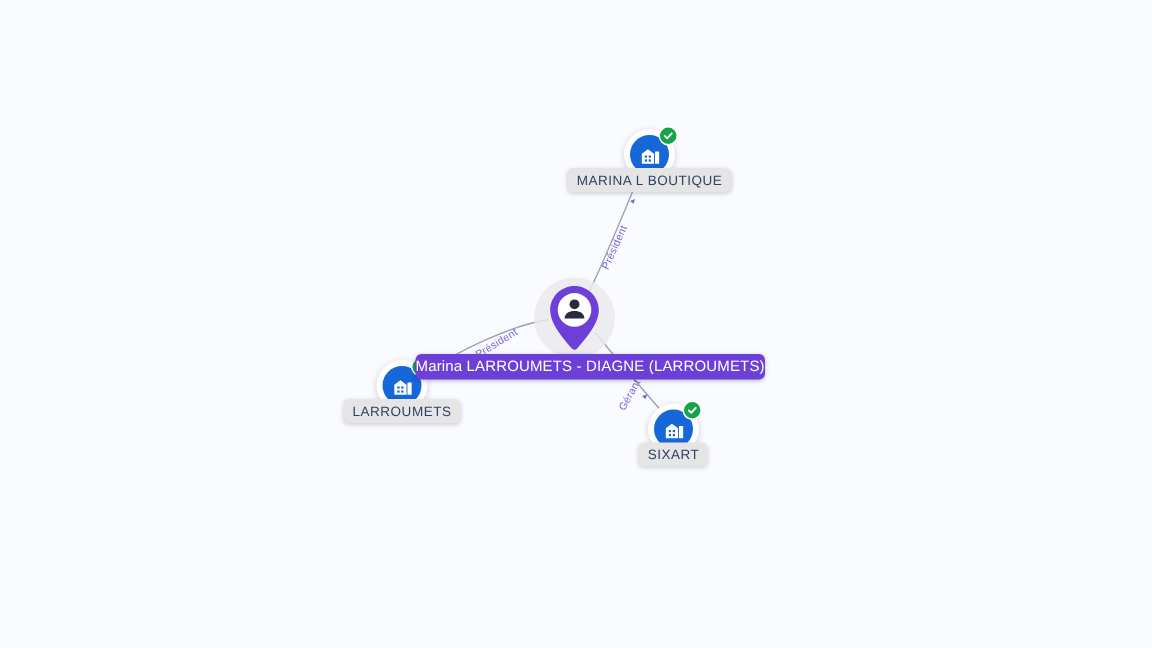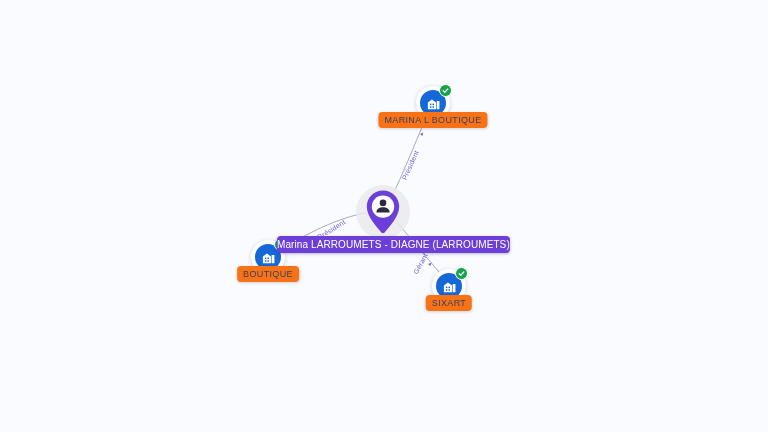--- a/index.html
+++ b/index.html
@@ -42,21 +42,21 @@
     display:flex;align-items:center;justify-content:center;
     box-sizing:border-box;
   }
   .badge svg{display:block;}
 
   
   .co-chip{
     position:absolute;
     left:50%;top:26px;
     transform:translateX(-50%);
-    background:#f97316;
+    background:#e5e5e5;
     color:#334066;
     font-size:9px;
     letter-spacing:.35px;
     white-space:nowrap;
     padding:3px 6px 3px 6px;
     border-radius:4px;
     box-shadow:0 1px 3px rgba(40,50,90,.20);
   }
 
   
@@ -151,21 +151,21 @@
         <rect x="6.2" y="16.4" width="2.4" height="2.4" fill="#1667d8"></rect>
         <rect x="10.4" y="16.4" width="2.4" height="2.4" fill="#1667d8"></rect>
       </svg>
     </div>
     <div class="badge">
       <svg width="7" height="7" viewBox="0 0 24 24" fill="none" stroke="#ffffff" stroke-width="4.2" stroke-linecap="round" stroke-linejoin="round">
         <path d="M4 12.5 L9.5 18 L20 6.5"></path>
       </svg>
     </div>
   </div>
-  <div class="co-chip">BOUTIQUE</div>
+  <div class="co-chip">LARROUMETS</div>
 </div>
 
 <div class="node" style="left:449px;top:286px;">
   <div class="co-circle">
     <div class="co-inner">
       <svg width="15" height="15" viewBox="0 0 24 24" fill="#ffffff">
         <path d="M3 21V10.5L9.5 5.5L16 10.5V21H3z"></path>
         <rect x="17" y="8" width="4.5" height="13" rx="0.6"></rect>
         <rect x="6.2" y="12.2" width="2.4" height="2.4" fill="#1667d8"></rect>
         <rect x="10.4" y="12.2" width="2.4" height="2.4" fill="#1667d8"></rect>

